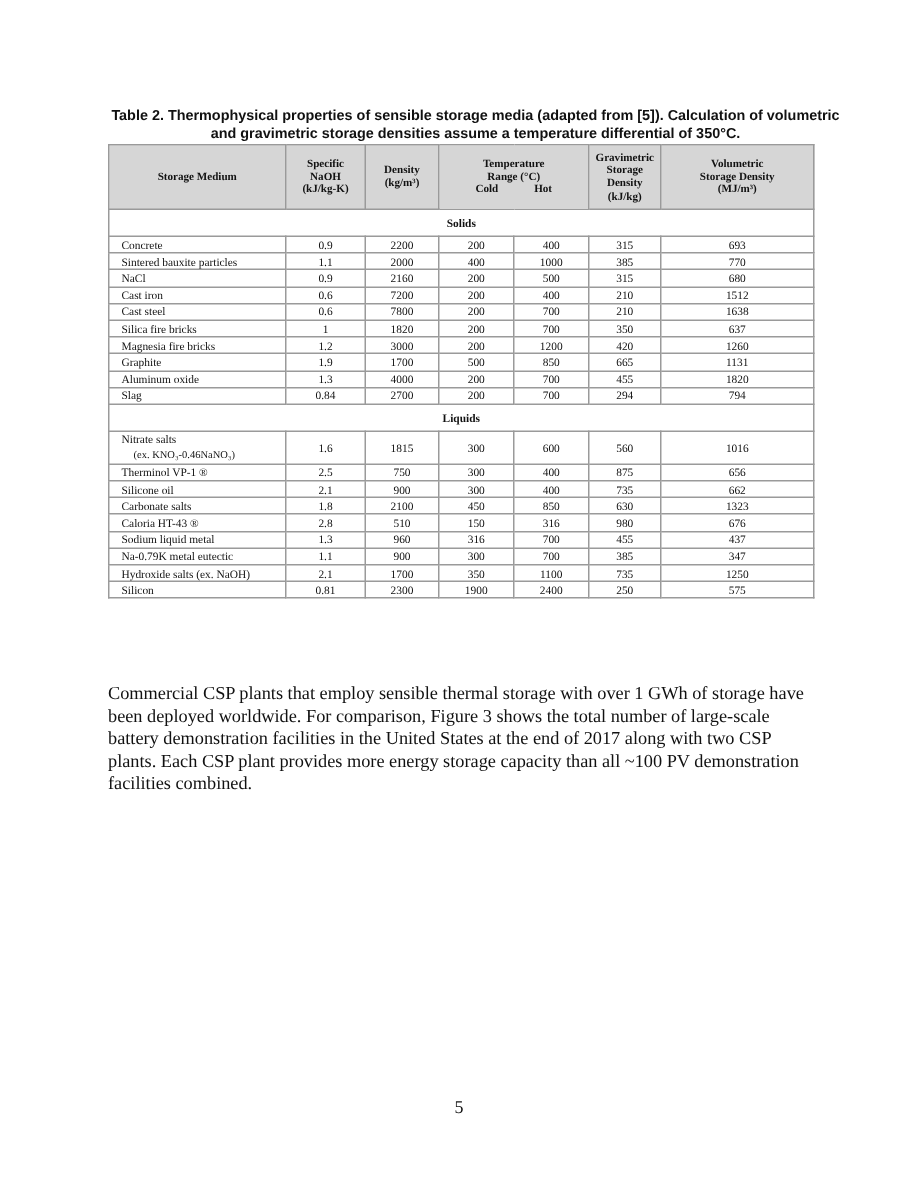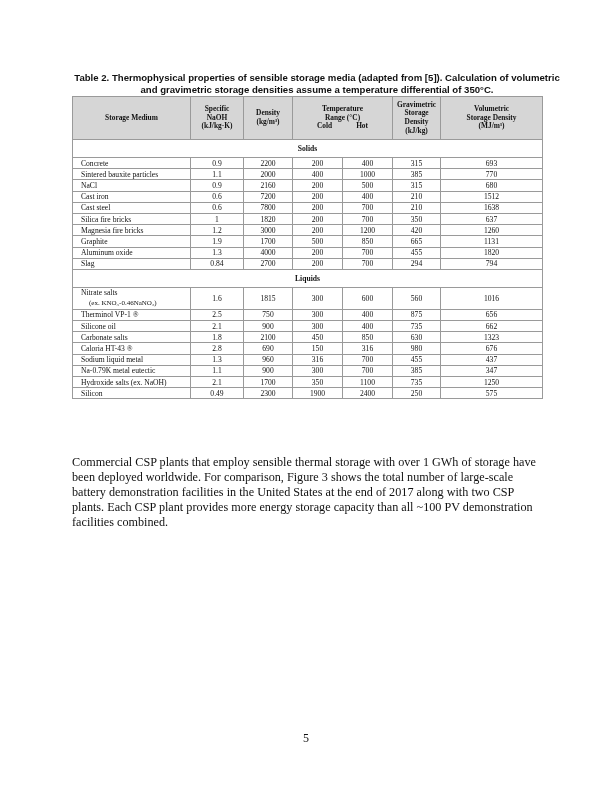--- a/index.html
+++ b/index.html
@@ -222,21 +222,21 @@
         <td>1.8</td>
         <td>2100</td>
         <td>450</td>
         <td>850</td>
         <td>630</td>
         <td>1323</td>
       </tr>
       <tr>
         <td class="name"><span>Caloria HT-43 ®</span></td>
         <td>2.8</td>
-        <td>690</td>
+        <td>510</td>
         <td>150</td>
         <td>316</td>
         <td>980</td>
         <td>676</td>
       </tr>
       <tr>
         <td class="name"><span>Sodium liquid metal</span></td>
         <td>1.3</td>
         <td>960</td>
         <td>316</td>
@@ -257,21 +257,21 @@
         <td class="name"><span>Hydroxide salts (ex. NaOH)</span></td>
         <td>2.1</td>
         <td>1700</td>
         <td>350</td>
         <td>1100</td>
         <td>735</td>
         <td>1250</td>
       </tr>
       <tr>
         <td class="name"><span>Silicon</span></td>
-        <td>0.49</td>
+        <td>0.81</td>
         <td>2300</td>
         <td>1900</td>
         <td>2400</td>
         <td>250</td>
         <td>575</td>
       </tr>
     </tbody>
 </table>
 
 <div class="body-text">Commercial CSP plants that employ sensible thermal storage with over 1 GWh of storage have been deployed worldwide. For comparison, Figure 3 shows the total number of large-scale battery demonstration facilities in the United States at the end of 2017 along with two CSP plants. Each CSP plant provides more energy storage capacity than all ~100 PV demonstration facilities combined.</div>

